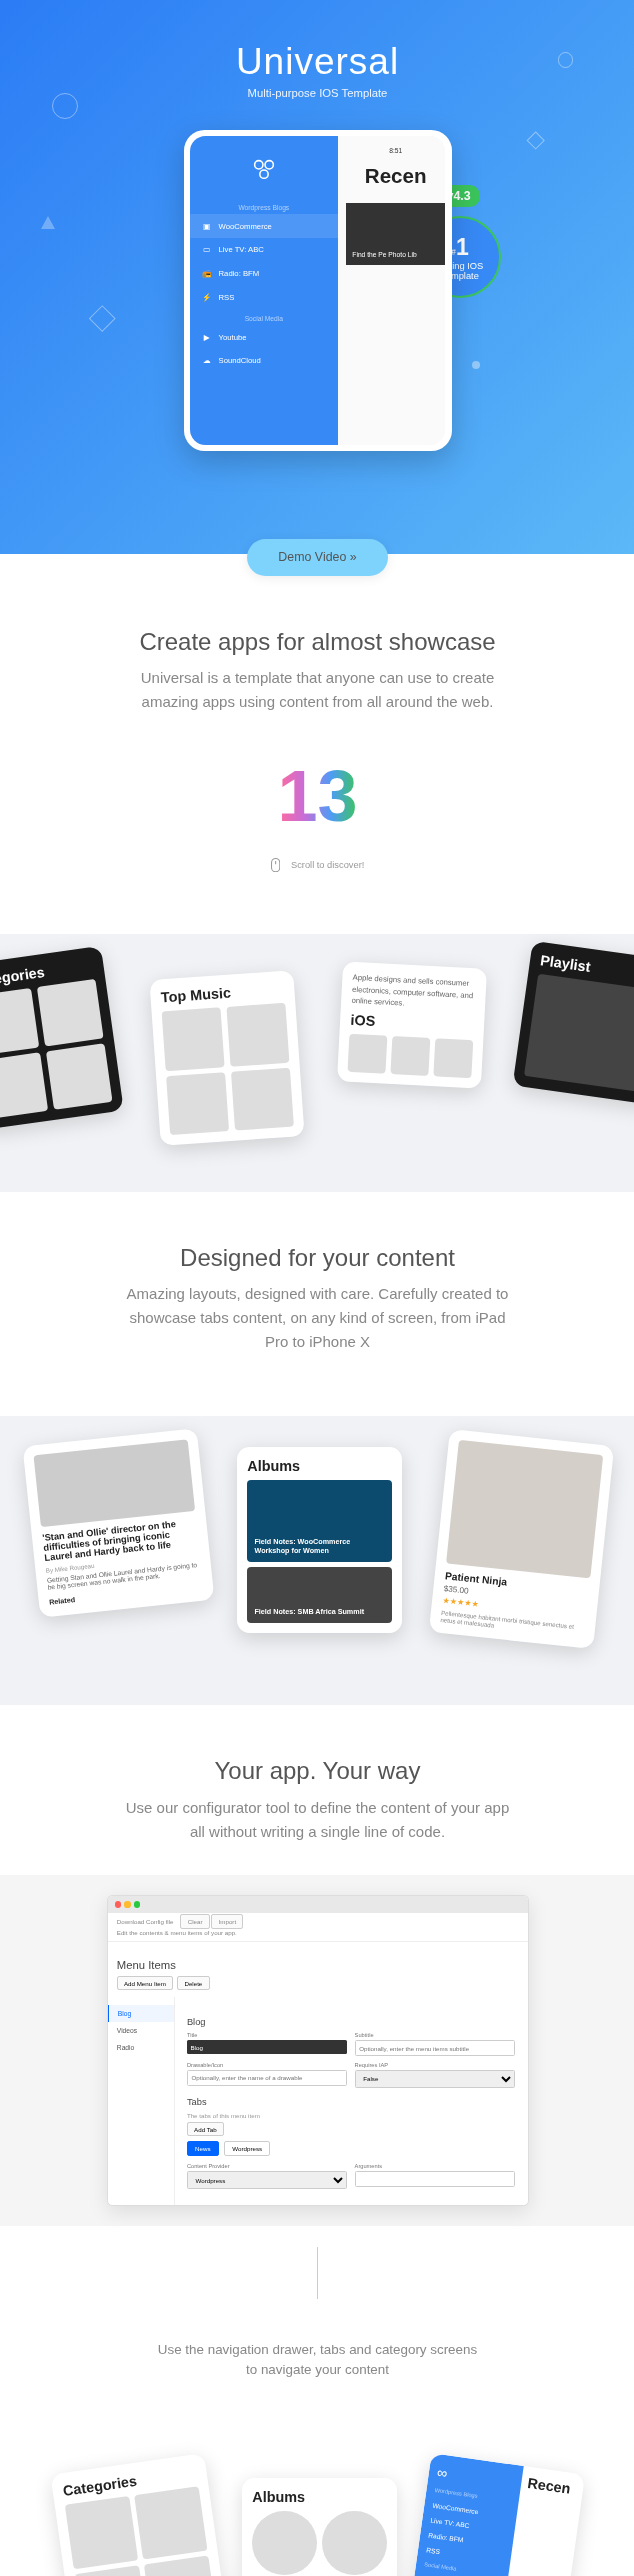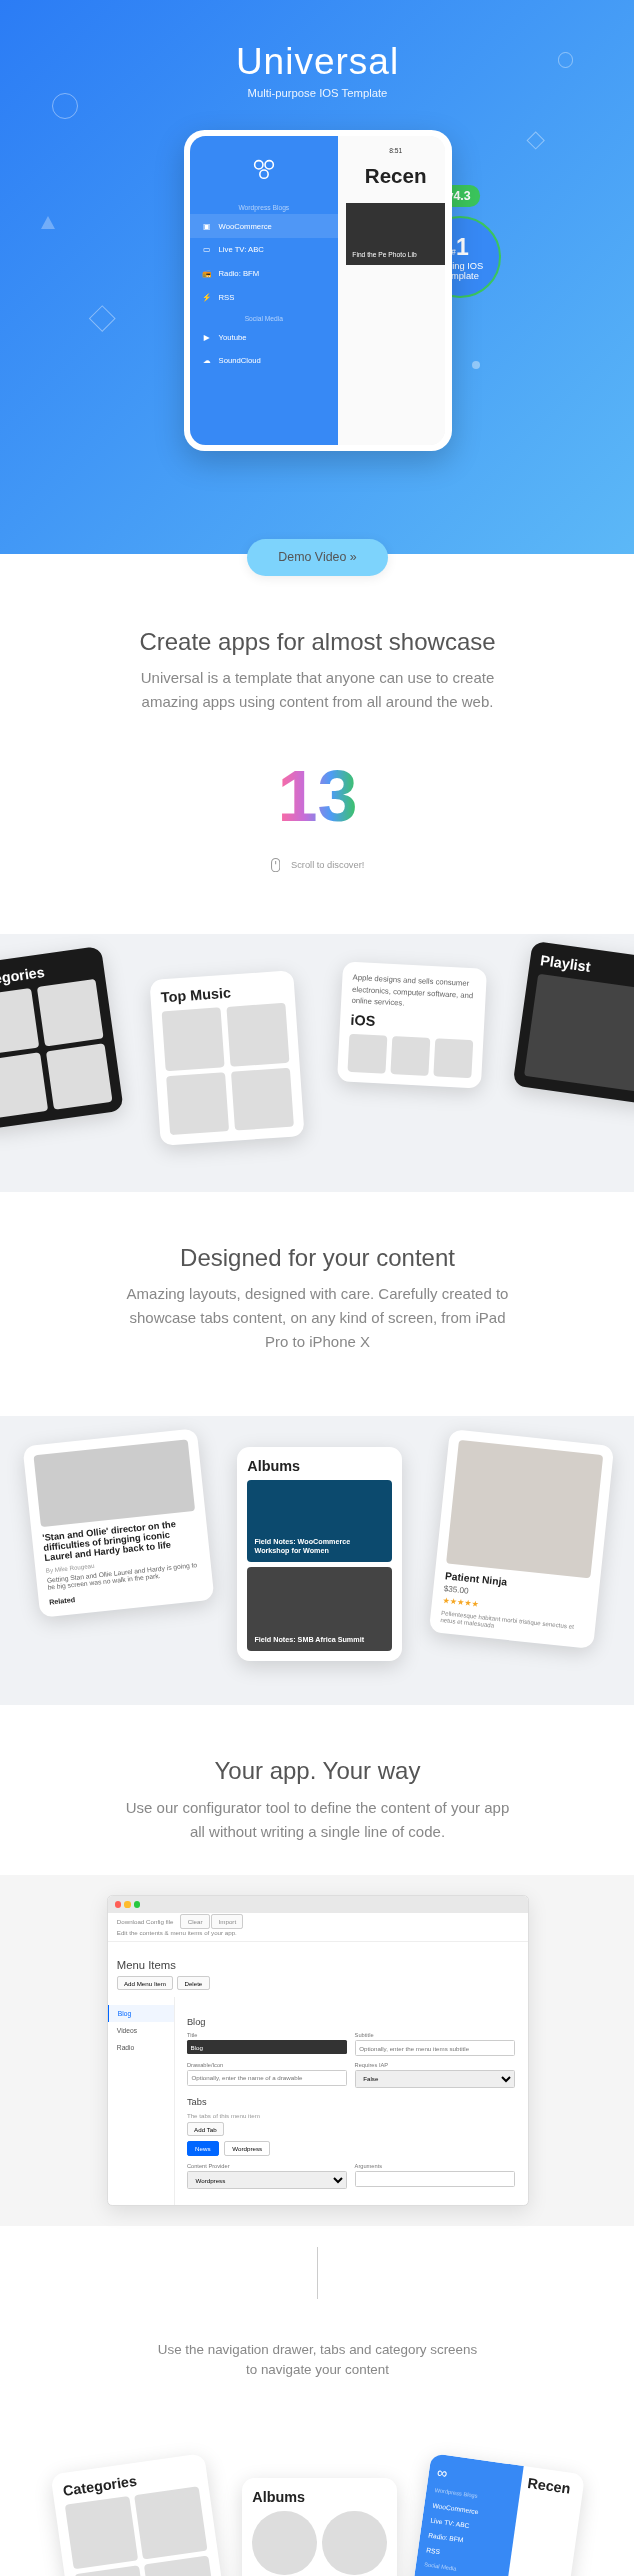--- a/index.html
+++ b/index.html
@@ -216,21 +216,21 @@
   <div class="mock" style="left:31px;top:20.6px;width:175px;transform:rotate(-6deg)">
     <div style="height:72px;background:#ccc;border-radius:4.1px;margin-bottom:6.2px"></div>
     <div style="font-size:9.3px;font-weight:700;color:#222">'Stan and Ollie' director on the difficulties of bringing iconic Laurel and Hardy back to life</div>
     <div style="font-size:6.2px;color:#999;margin:3.1px 0">By Mike Rougeau</div>
     <div style="font-size:6.7px;color:#666">Getting Stan and Ollie Laurel and Hardy is going to be big screen was no walk in the park.</div>
     <div style="font-size:7.2px;font-weight:700;margin-top:7.2px;color:#222">Related</div>
   </div>
   <div class="mock" style="left:237px;top:31px;width:165px">
     <div class="mock-title" style="color:#222">Albums</div>
     <div style="height:82px;background:#0c4a6e;color:#fff;border-radius:4.1px;padding:7.2px;display:flex;align-items:flex-end;font-size:7.2px;font-weight:600">Field Notes: WooCommerce Workshop for Women</div>
-    <div style="height:84px;background:#444;color:#fff;border-radius:4.1px;padding:7.2px;display:flex;align-items:flex-end;font-size:7.2px;font-weight:600;margin-top:5.2px">Field Notes: SMB Africa Summit</div>
+    <div style="height:56px;background:#444;color:#fff;border-radius:4.1px;padding:7.2px;display:flex;align-items:flex-end;font-size:7.2px;font-weight:600;margin-top:5.2px">Field Notes: SMB Africa Summit</div>
   </div>
   <div class="mock" style="right:31px;top:20.6px;width:165px;transform:rotate(6deg)">
     <div style="height:124px;background:#d4cfc9;border-radius:4.1px;margin-bottom:7.2px"></div>
     <div style="font-size:10.3px;font-weight:600;color:#222">Patient Ninja</div>
     <div style="font-size:8.2px;color:#666;margin:2.1px 0">$35.00</div>
     <div style="color:#f5a623">★★★★★</div>
     <div style="font-size:6.2px;color:#888;margin-top:4.1px">Pellentesque habitant morbi tristique senectus et netus et malesuada</div>
   </div>
 </div>
 

